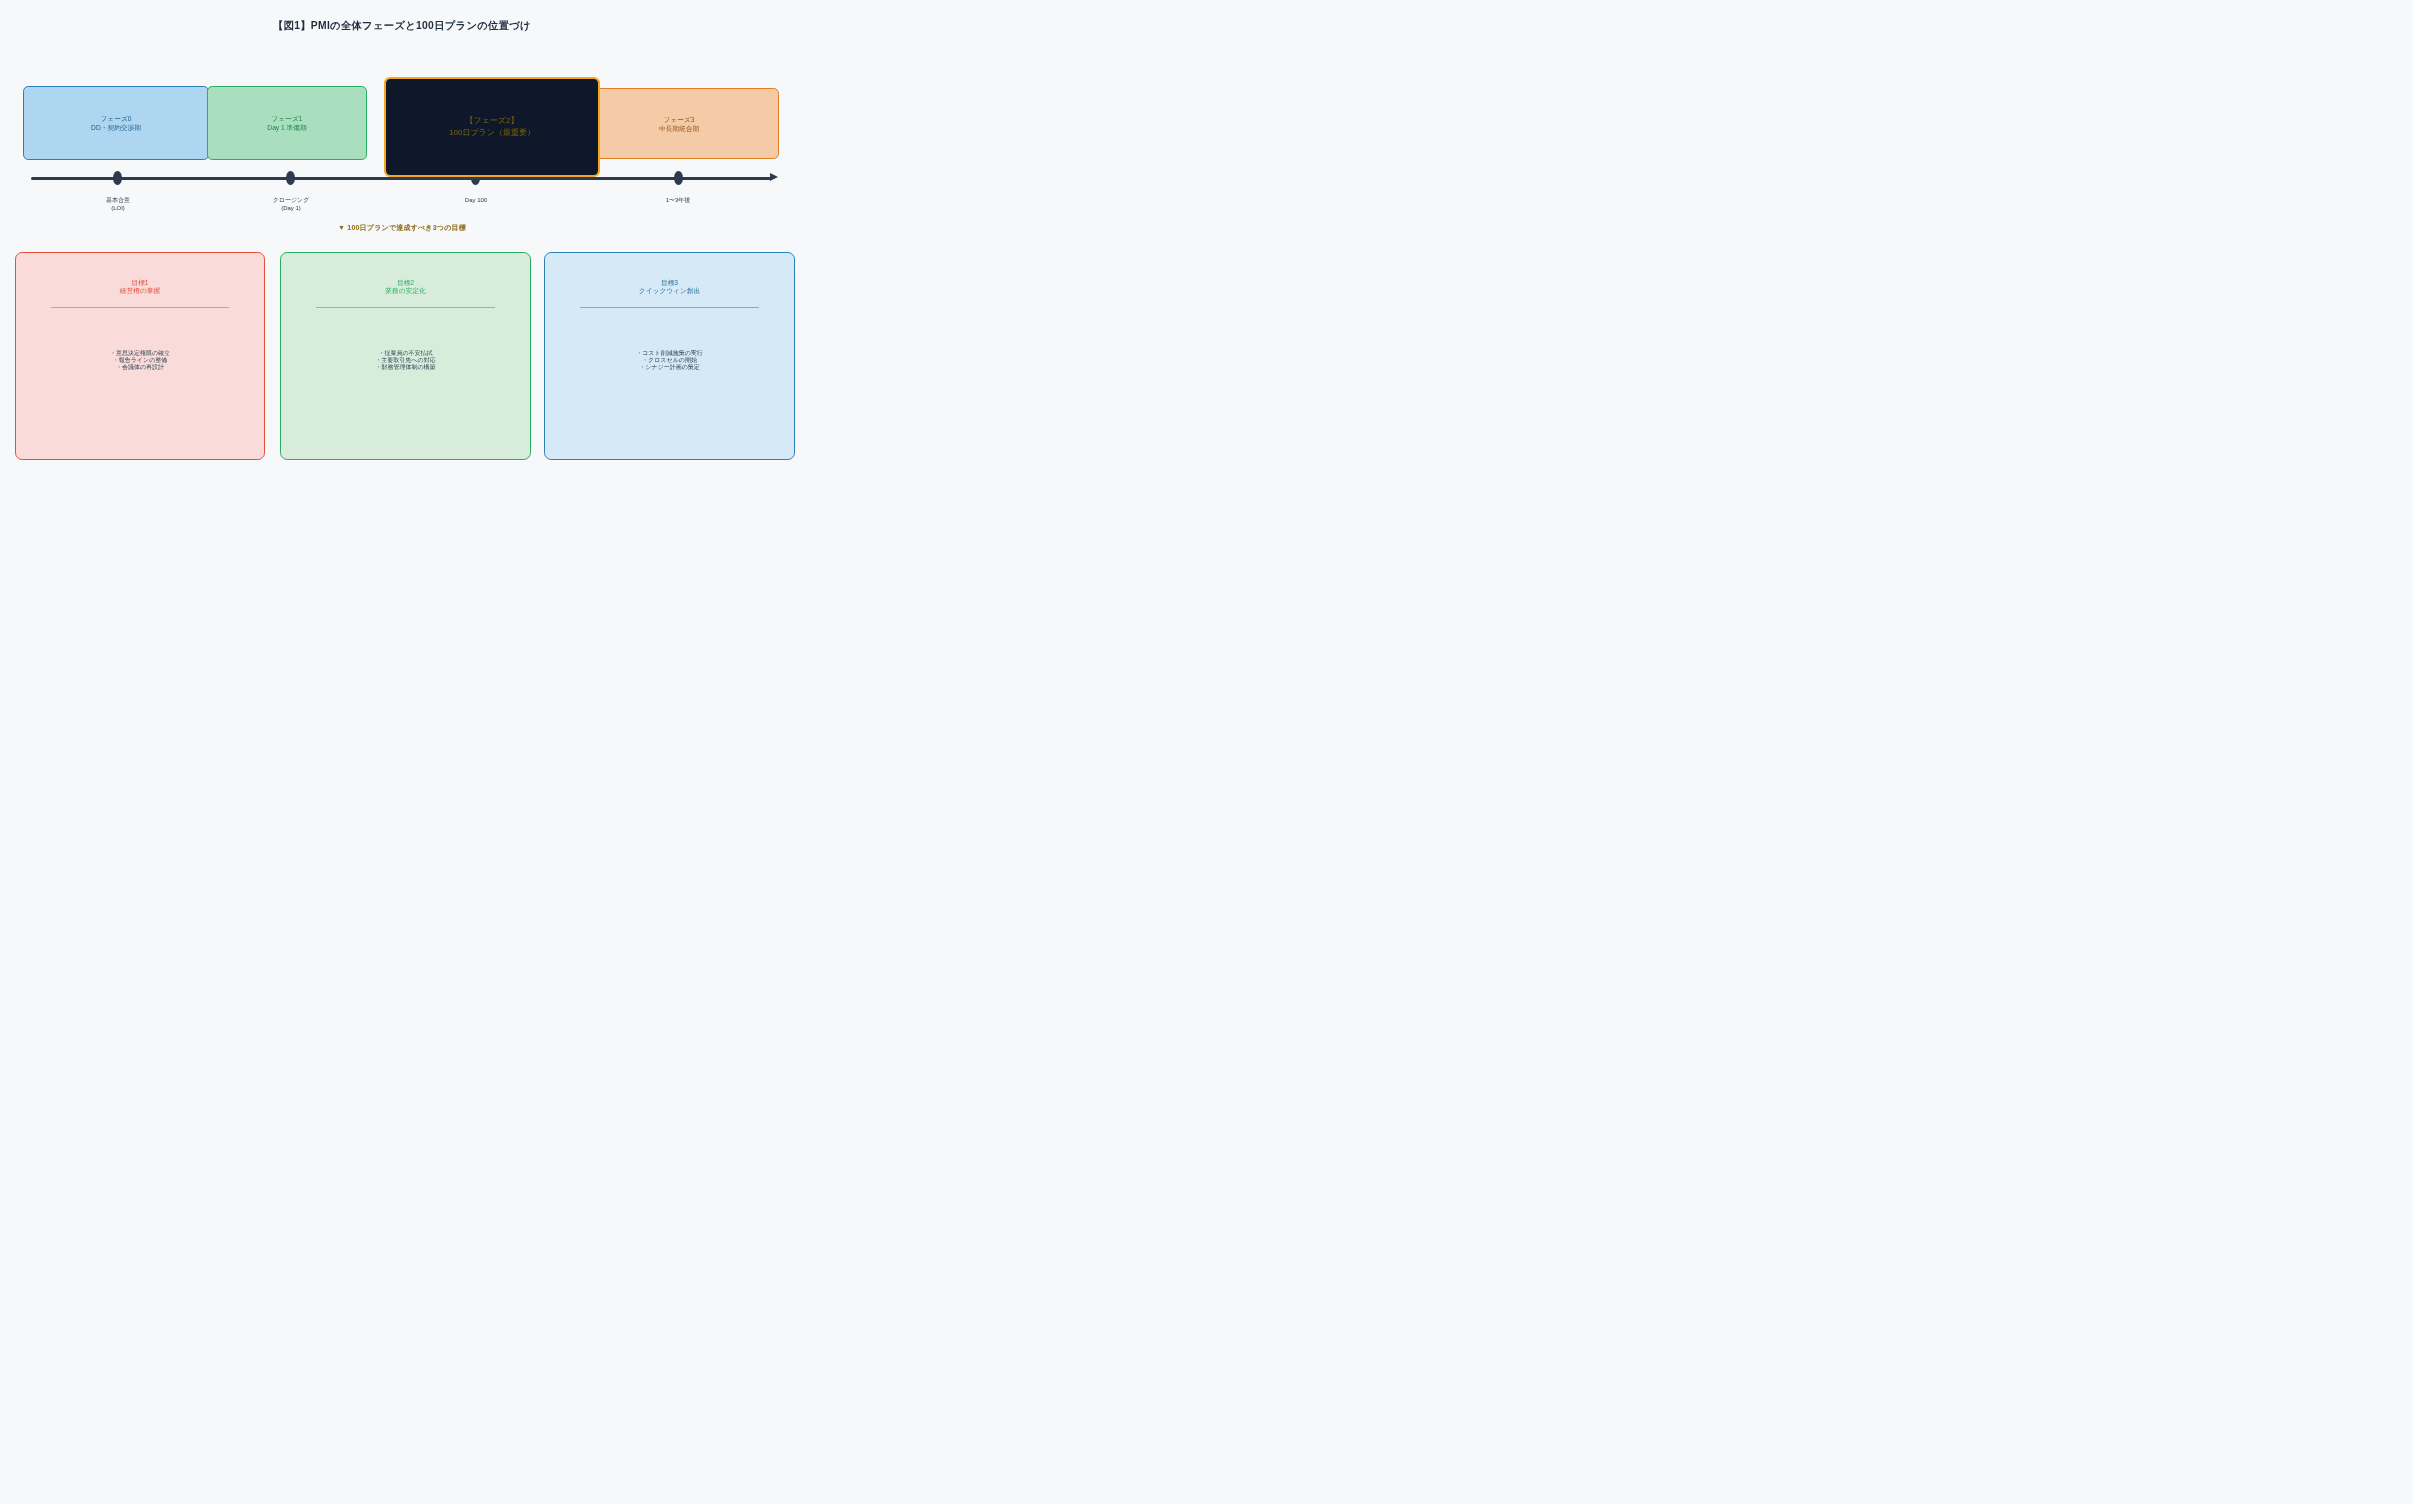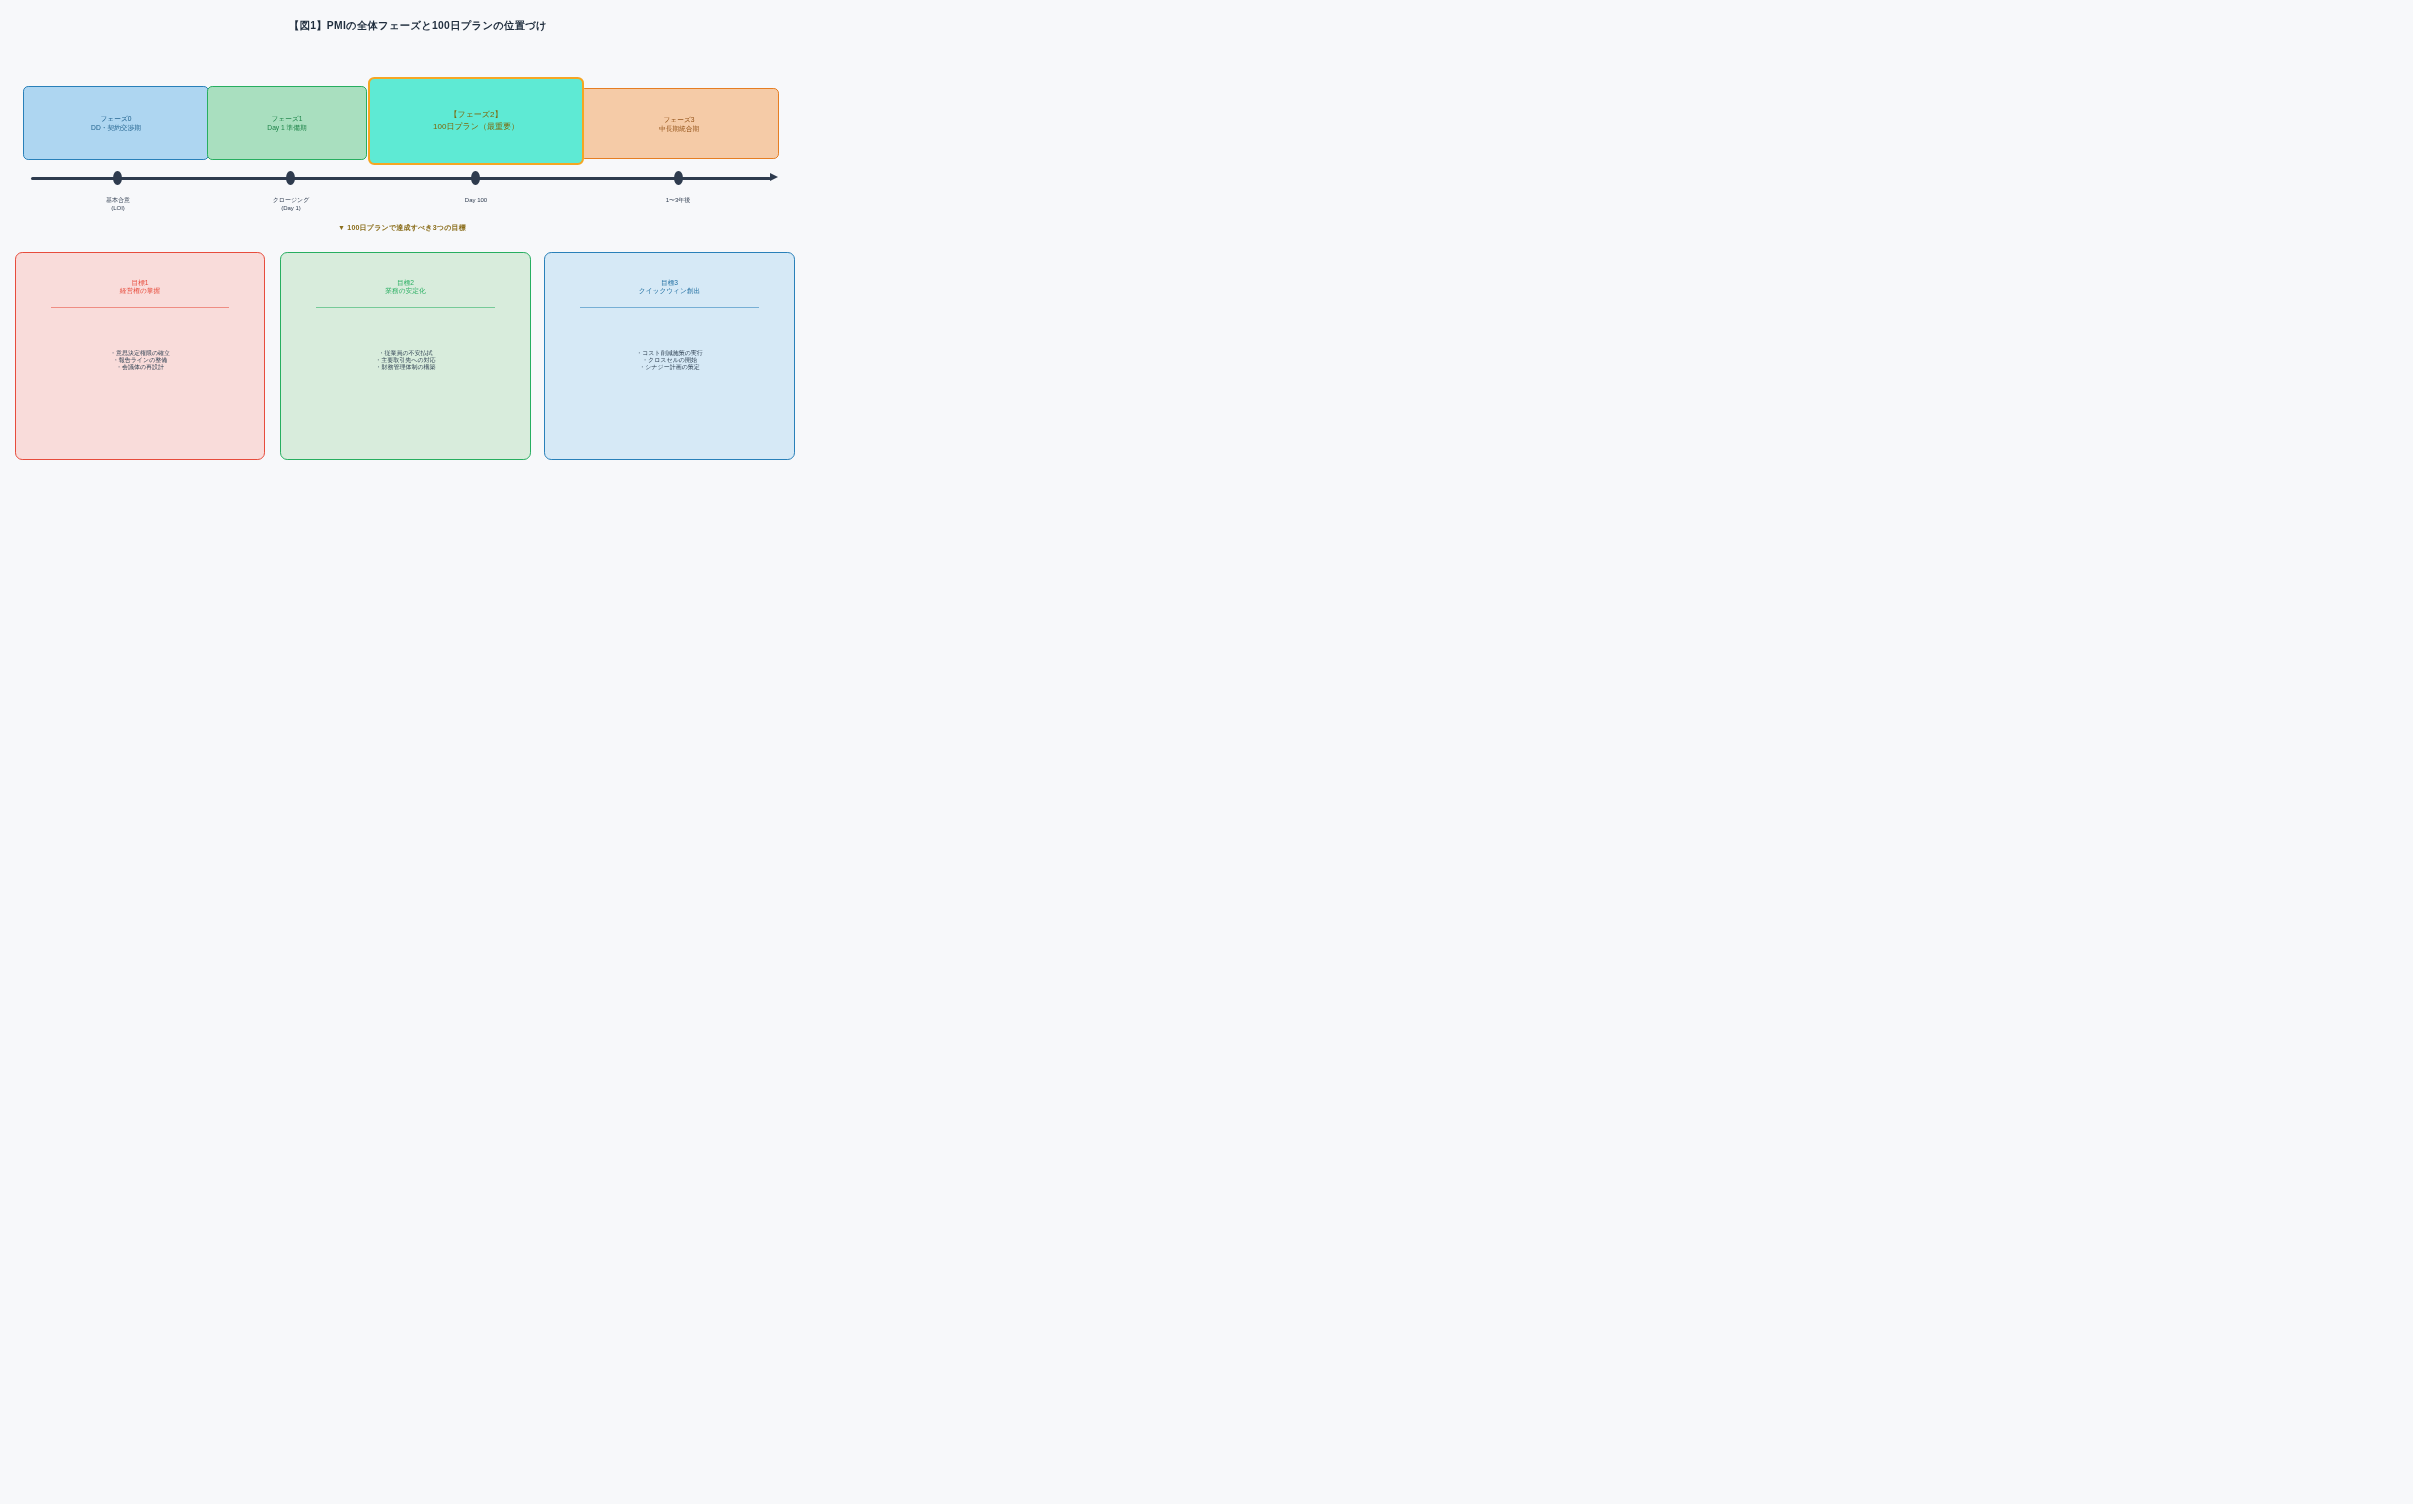--- a/index.html
+++ b/index.html
@@ -8,36 +8,36 @@
     background:#f7f8fa;
     font-family:"Liberation Sans","DejaVu Sans",sans-serif;
     color:#2c3e50;
     position:relative;
     overflow:hidden;
   }
   .stage{position:absolute;inset:0;}
 
   
   .fig-title{
-    position:absolute;top:18.6px;left:16px;width:100%;
+    position:absolute;top:18.6px;left:0;width:100%;
     text-align:center;font-size:10.3px;font-weight:bold;color:#1f2d3d;
     letter-spacing:0.3px;
   }
 
   
   .phase{
     position:absolute;box-sizing:border-box;
     display:flex;flex-direction:column;align-items:center;justify-content:center;
     text-align:center;border-radius:5.2px;
   }
   .phase .l1,.phase .l2{font-size:6.7px;line-height:9px;}
   .phase-0{left:23px;top:86px;width:186px;height:74px;background:#aed6f1;border:1.6px solid #2980b9;color:#1f618d;z-index:1;}
   .phase-1{left:207px;top:86px;width:160px;height:74px;background:#a9dfbf;border:1.6px solid #27ae60;color:#1e8449;z-index:2;}
   .phase-3{left:579px;top:88px;width:200px;height:71px;background:#f5cba7;border:1.6px solid #e67e22;color:#935116;z-index:2;}
-  .phase-2{left:368px;top:77px;width:216px;height:88px;background:#5eead4;border:2.1px solid #f5a623;color:#7d6608;z-index:3;border-radius:6.2px;}
+  .phase-2{left:384px;top:77px;width:216px;height:100px;background:#0f172a;border:2.1px solid #f5a623;color:#7d6608;z-index:3;border-radius:6.2px;}
   .phase-2 .l1,.phase-2 .l2{font-size:8px;line-height:12px;font-weight:500;}
 
   
   .tl-line{position:absolute;left:31px;top:177px;width:740px;height:2.6px;background:#2e3b4e;border-radius:1.6px;}
   .tl-arrow{
     position:absolute;left:770px;top:173px;width:0;height:0;
     border-left:8.3px solid #2e3b4e;border-top:4.9px solid transparent;border-bottom:4.9px solid transparent;
   }
   .tl-dot{position:absolute;width:8.8px;height:14px;border-radius:50%;background:#2e3b4e;top:171px;}
   .dot-0{left:113px;} .dot-1{left:286px;} .dot-2{left:471px;} .dot-3{left:674px;}

